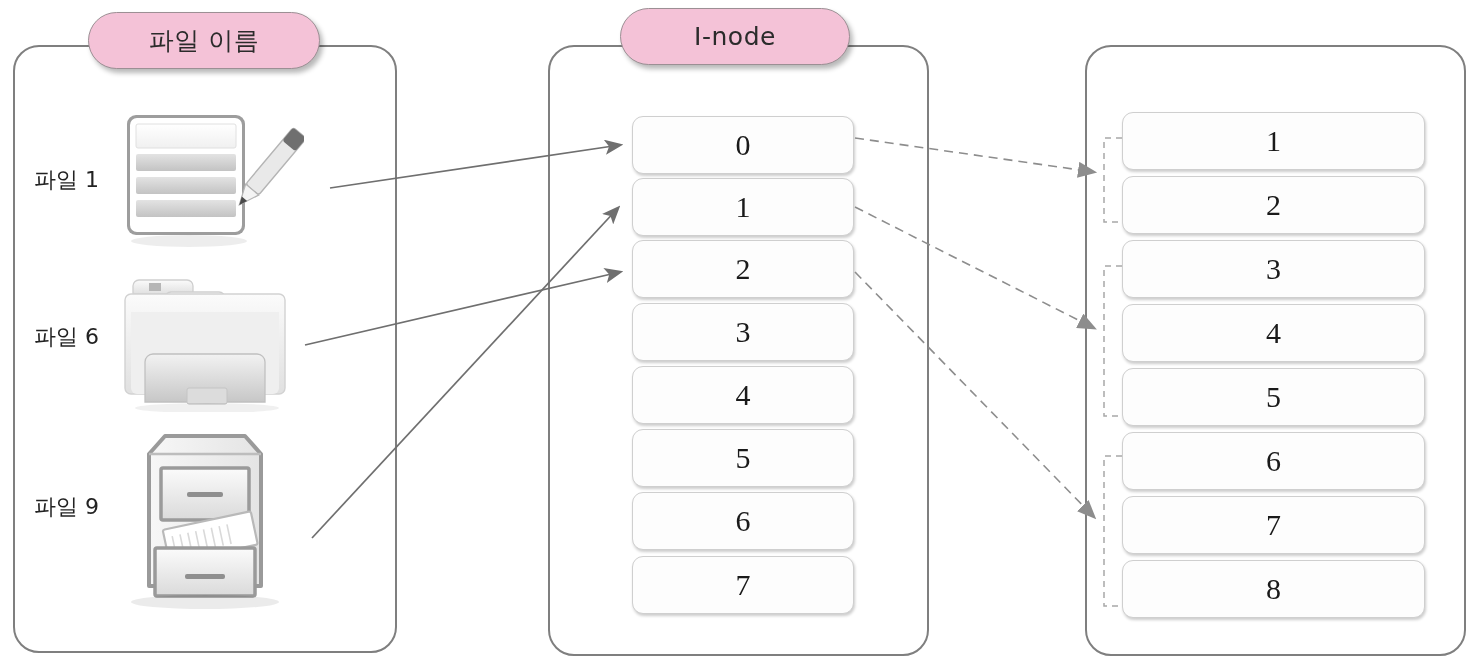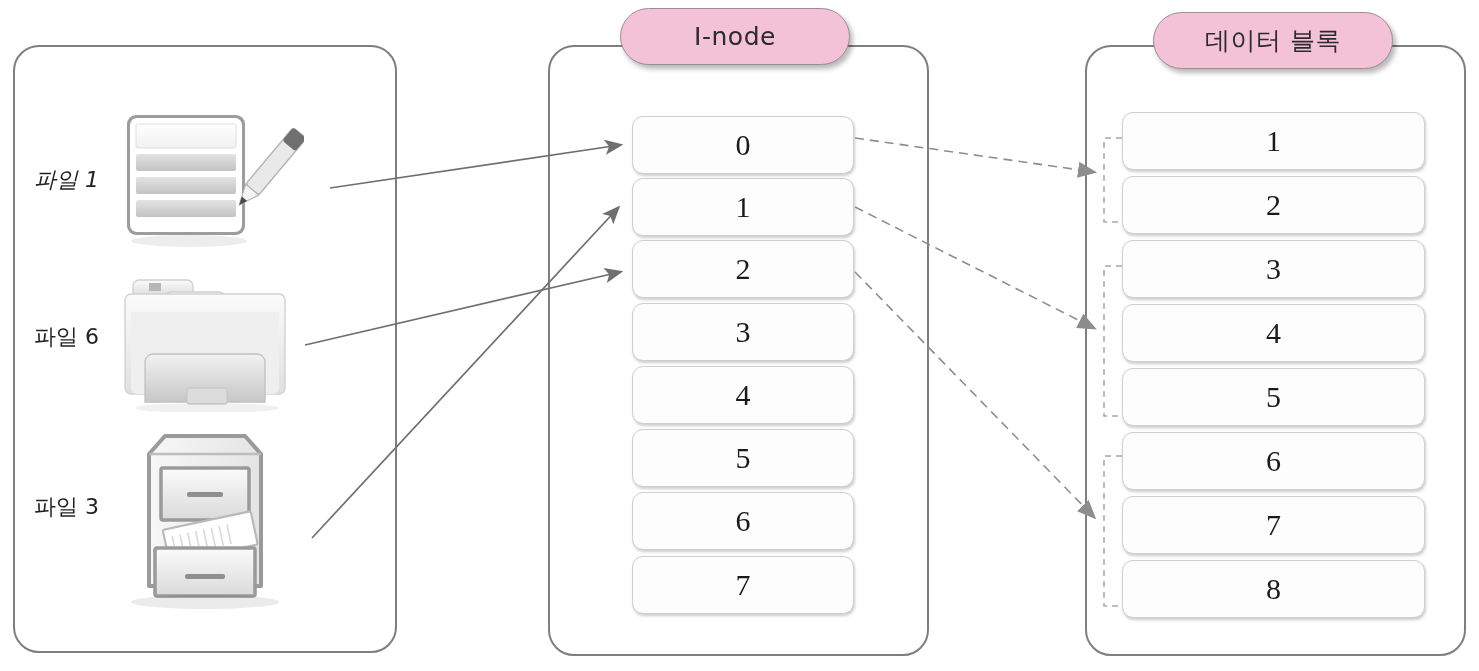--- a/index.html
+++ b/index.html
@@ -43,21 +43,21 @@
     letter-spacing: 0.5px;
     z-index: 6;
     font-family: "DejaVu Sans", "Liberation Sans", sans-serif;
   }
   #pill-filename { left: 88px;   top: 12px; width: 232px; }
   #pill-inode    { left: 620px;  top: 8px; width: 230px; }
   #pill-datablk  { left: 1153px; top: 12px; width: 240px; }
 
   
   .file-row { position: absolute; left: 24px; width: 320px; height: 150px; }
-  #file-row-0 { top: 105px; font-style: italic; }
+  #file-row-0 { top: 105px; }
   #file-row-1 { top: 262px; }
   #file-row-2 { top: 432px; }
 
   .file-label {
     position: absolute;
     left: 10px;
     top: 50%;
     transform: translateY(-50%);
     font-size: 22px;
     color: #222;
@@ -88,22 +88,22 @@
 </style>
 </head>
 <body>
 
 <div id="stage">
 
   <div class="panel" id="panel-filename"></div>
   <div class="panel" id="panel-inode"></div>
   <div class="panel" id="panel-datablk"></div>
 
+  <div class="pill" id="pill-filename">파일 이름</div>
   <div class="pill" id="pill-inode">I-node</div>
-  <div class="pill" id="pill-datablk">데이터 블록</div>
 
   <div class="file-row" id="file-row-0">
     <div class="file-label">파일 1</div>
     <div class="file-icon">
       <svg viewBox="0 0 185 150" width="185" height="150">
         <defs>
           <linearGradient id="gBar" x1="0" y1="0" x2="0" y2="1">
             <stop offset="0%" stop-color="#e3e3e3"></stop>
               <stop offset="100%" stop-color="#c3c3c3"></stop>
           </linearGradient>
@@ -155,21 +155,21 @@
         <path d="M12 50 h148 v76 a6 6 0 0 1 -6 6 h-136 a6 6 0 0 1 -6 -6 z" fill="#efefef"></path>
 
         <path d="M34 92 h104 a8 8 0 0 1 8 8 v40 h-120 v-40 a8 8 0 0 1 8 -8 z" fill="url(#gFront)" stroke="#c0c0c0" stroke-width="1.3"></path>
         <rect x="68" y="126" width="40" height="16" rx="2" fill="#dcdcdc" stroke="#c4c4c4" stroke-width="1"></rect>
         <ellipse cx="88" cy="146" rx="72" ry="5" fill="#000" opacity="0.06"></ellipse>
       </svg>
     </div>
   </div>
 
   <div class="file-row" id="file-row-2">
-    <div class="file-label">파일 3</div>
+    <div class="file-label">파일 9</div>
     <div class="file-icon">
       <svg viewBox="0 0 185 185" width="185" height="185" style="margin-top:-6px">
         <defs>
           <linearGradient id="gCab" x1="0" y1="0" x2="1" y2="0">
             <stop offset="0%" stop-color="#f7f7f7"></stop>
               <stop offset="100%" stop-color="#e4e4e4"></stop>
           </linearGradient>
           <linearGradient id="gDraw" x1="0" y1="0" x2="0" y2="1">
             <stop offset="0%" stop-color="#fbfbfb"></stop>
               <stop offset="100%" stop-color="#dadada"></stop>

